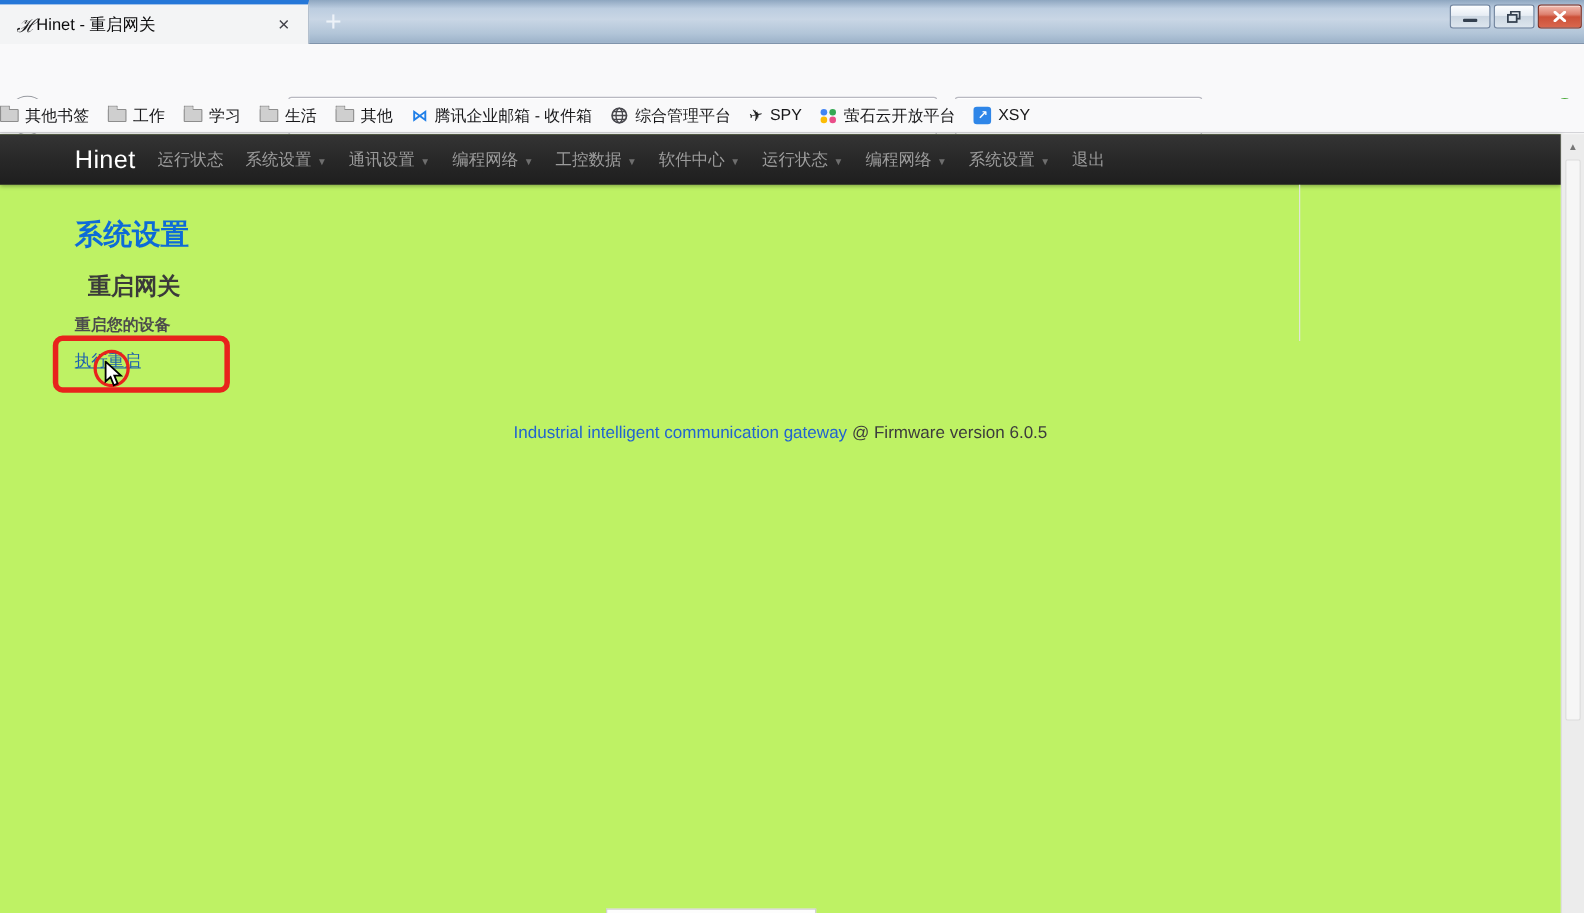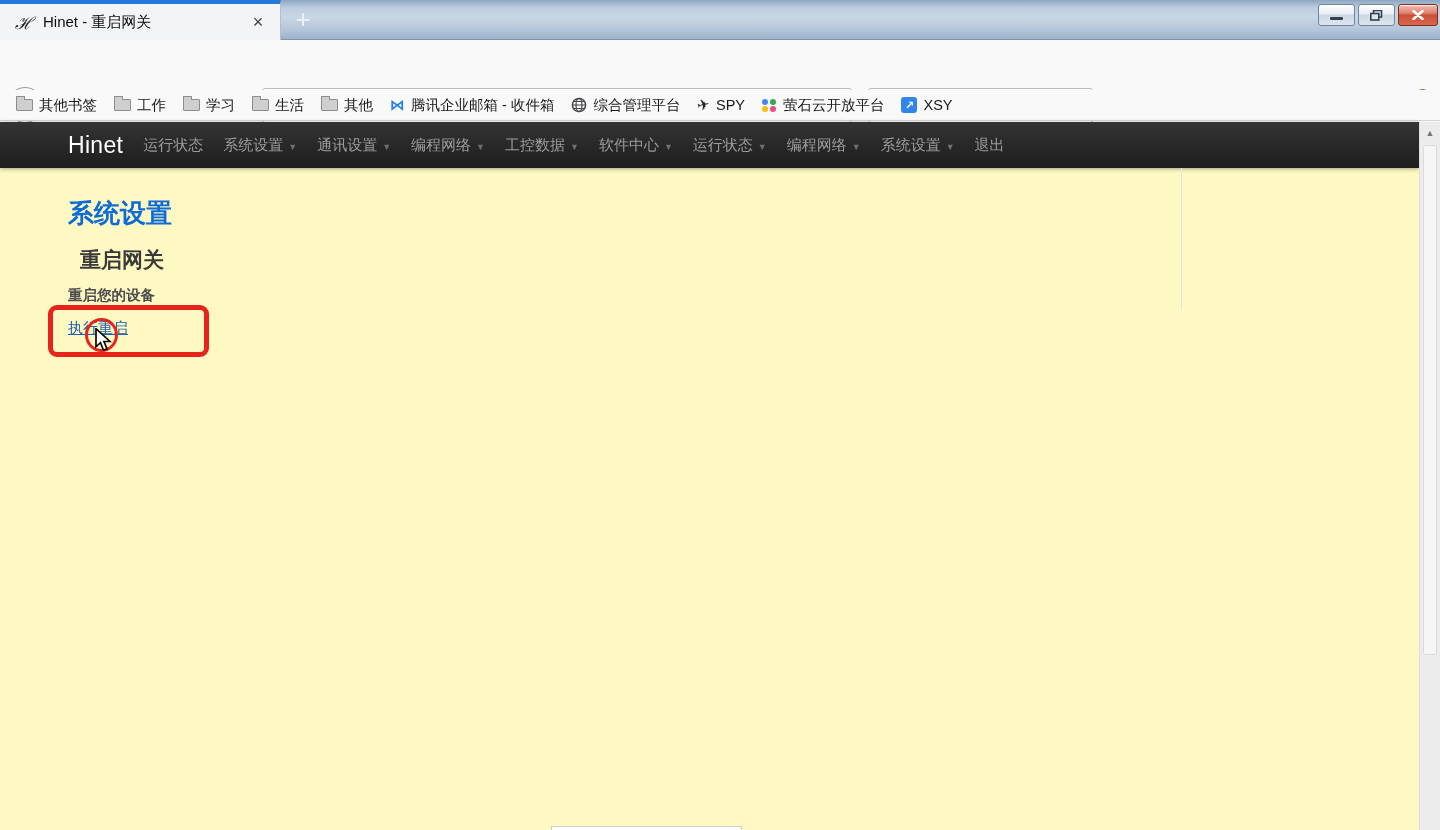--- a/index.html
+++ b/index.html
@@ -6,21 +6,21 @@
   html,body { width:1440px; height:830px; overflow:hidden; background:#fafafa;
     font-family:"Liberation Sans","DejaVu Sans",sans-serif; }
 
   
   .titlebar { position:absolute; top:0; left:0; width:1440px; height:40px;
     background:linear-gradient(180deg,#8ea6c0 0%,#bccde0 20%,#c9d6e5 45%,#b2c5d8 78%,#9cb2c9 100%);
     border-bottom:1px solid #8094ab; }
   .tab { position:absolute; left:0; top:0; width:281px; height:40px; background:#f3f4f5;
     border-top:4px solid #2577d8; border-right:1px solid #b3bfcd; display:flex; align-items:center; }
   .tab-favicon { margin-left:15px; font-size:17px; color:#1c1c1e; font-family:"DejaVu Serif",serif; font-style:italic; }
-  .tab-title { margin-left:10px; font-size:15px; color:#0c0c0d; white-space:nowrap; }
+  .tab-title { font-size:15px; color:#0c0c0d; white-space:nowrap; }
   .tab-close { position:absolute; right:11px; top:8px; width:22px; height:22px; text-align:center;
     line-height:21px; font-size:18px; color:#42424a; cursor:default; }
   .newtab { position:absolute; left:284px; top:5px; width:38px; height:31px; text-align:center;
     line-height:29px; font-size:26px; font-weight:300; color:#edf2f8; }
   .win-controls { position:absolute; top:4px; left:1318px; display:flex; gap:3px; }
   .win-btn { width:37px; height:22px; border:1px solid #70839d; border-radius:3px;
     background:linear-gradient(180deg,#fdfeff 0%,#e7edf4 45%,#ccd7e2 50%,#dde6ee 100%);
     display:flex; align-items:center; justify-content:center;
     box-shadow:inset 0 1px 0 rgba(255,255,255,.8); }
   .win-btn.close { width:40px; border-color:#7e2c1f;
@@ -46,35 +46,35 @@
   .searchbar { position:absolute; left:868px; top:48px; width:225px; height:35px; background:#fff;
     border:1px solid #b9b9c1; border-radius:3px; display:flex; align-items:center; }
   .search-input { border:none; outline:none; background:transparent; flex:1; font-size:15px;
     color:#333; margin-left:6px; font-family:inherit; }
   .search-input::placeholder { color:#8a8a8f; opacity:1; }
   .badge { position:absolute; left:1415px; top:49px; width:15px; height:15px; border-radius:50%;
     background:#45a835; color:#fff; font-size:10px; font-weight:bold; text-align:center; line-height:15px; }
 
   
   .bookmarks { position:absolute; top:90px; left:0; width:1440px; height:31px; background:#f9f9fa;
-    border-bottom:1px solid #d4d4d8; display:flex; align-items:center; padding-left:16px; gap:17px; }
+    border-bottom:1px solid #d4d4d8; display:flex; align-items:center; padding-left:0; gap:17px; }
   .bm { display:flex; align-items:center; gap:6px; font-size:14.5px; color:#18181a; white-space:nowrap; }
   .folder-ic { width:17px; height:12px; background:#cfcfcf; border:1px solid #8d8d8d; border-radius:1px;
     position:relative; flex:none; }
   .folder-ic::before { content:""; position:absolute; top:-4px; left:-1px; width:7px; height:3px;
     background:#cfcfcf; border:1px solid #8d8d8d; border-bottom:none; border-radius:1px 1px 0 0; }
   .bowtie-ic { color:#1f7fe8; font-size:15px; font-weight:bold; }
   .plane-ic { color:#222; font-size:15px; display:inline-block; transform:rotate(-12deg); }
   .dots-ic { display:inline-grid; grid-template-columns:7px 7px; grid-gap:1px; }
   .dots-ic i { width:6px; height:6px; border-radius:50%; display:block; }
   .xsy-ic { width:16px; height:16px; background:#2f86e8; border-radius:3px; color:#fff; font-size:11px;
     font-weight:bold; text-align:center; line-height:16px; }
 
   
-  .page { position:absolute; top:122px; left:0; width:1419px; height:708px; background:#fef9c3; }
+  .page { position:absolute; top:122px; left:0; width:1419px; height:708px; background:#bef264; }
   .site-nav { position:absolute; top:0; left:0; width:100%; height:46px;
     background:linear-gradient(180deg,#343434 0%,#272727 55%,#1e1e1e 100%);
     box-shadow:0 1px 4px rgba(0,0,0,.35); display:flex; align-items:center; }
   .site-logo { margin-left:68px; color:#fff; font-size:23px; font-weight:500; letter-spacing:.3px; }
   .nav-item { color:#9c9c9c; font-size:15px; margin-left:20px; display:flex; align-items:baseline;
     gap:5px; cursor:default; }
   .nav-item:first-of-type { margin-left:37px; }
   .nav-caret { font-size:9px; color:#6e6e6e; }
   .h-section { position:absolute; left:68px; top:74px; font-size:26px; font-weight:bold; color:#0d6bd7; }
   .h-page { position:absolute; left:68px; top:124px; font-size:21px; font-weight:bold; color:#3a3a3a;margin-left:12px; }
@@ -295,20 +295,23 @@
 
   <div class="red-box"></div>
   <a class="reboot-link">执行重启</a>
   <div class="red-circle"></div>
   <svg class="cursor-ptr" width="19" height="24" viewBox="0 0 12 16">
     <path d="M1 0.5 L1 12.5 L4 9.8 L6 14.8 L8.3 13.8 L6.3 9 L10.3 9 Z" fill="#fff" stroke="#000" stroke-width="1.1"></path>
   </svg>
 
   <div class="divider-v"></div>
 
+  <div class="footer">
+    <a class="footer-link">Industrial intelligent communication gateway</a><span class="footer-rest"> @ Firmware version 6.0.5</span>
+  </div>
 
   <div class="bottom-box"></div>
 </div>
 
 <div class="scrollbar">
   <div class="scroll-up">▲</div>
   <div class="scroll-thumb"></div>
 </div>
 
 </body></html>

